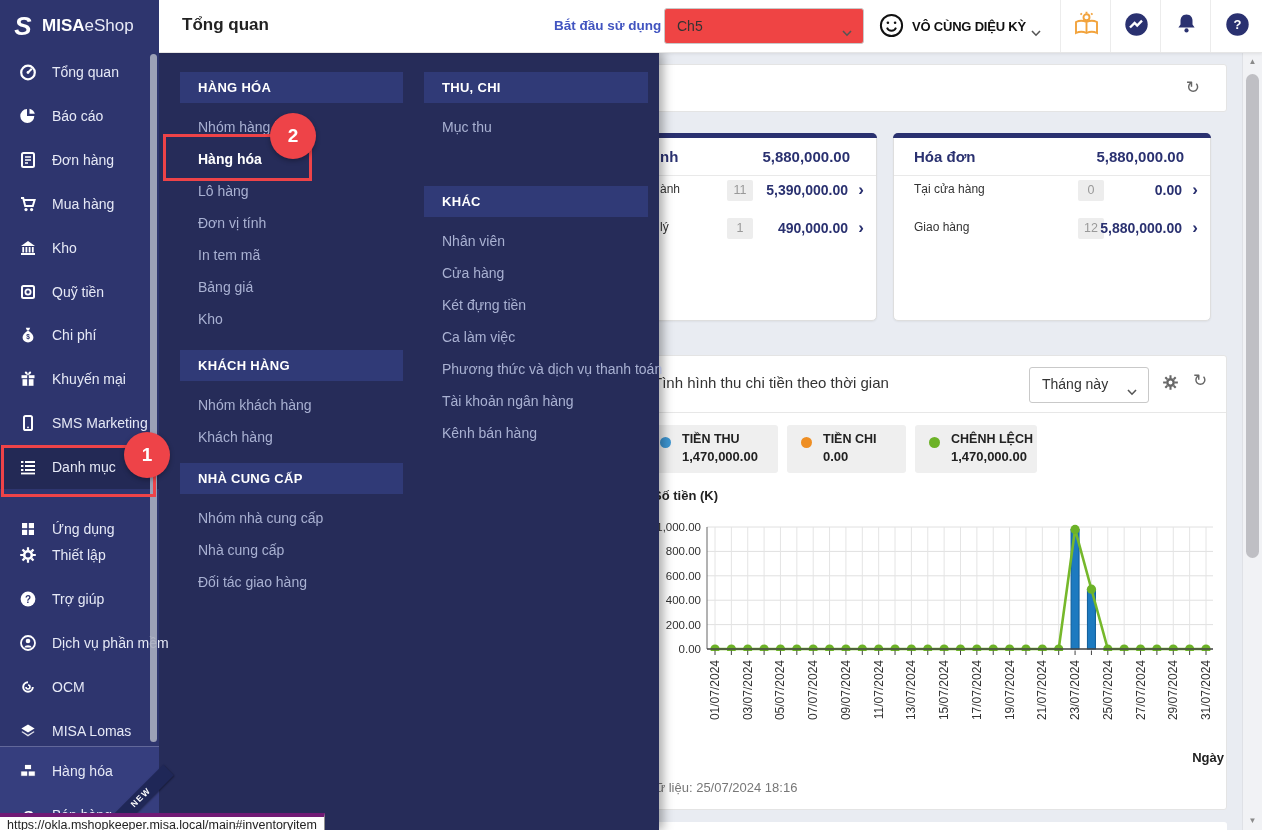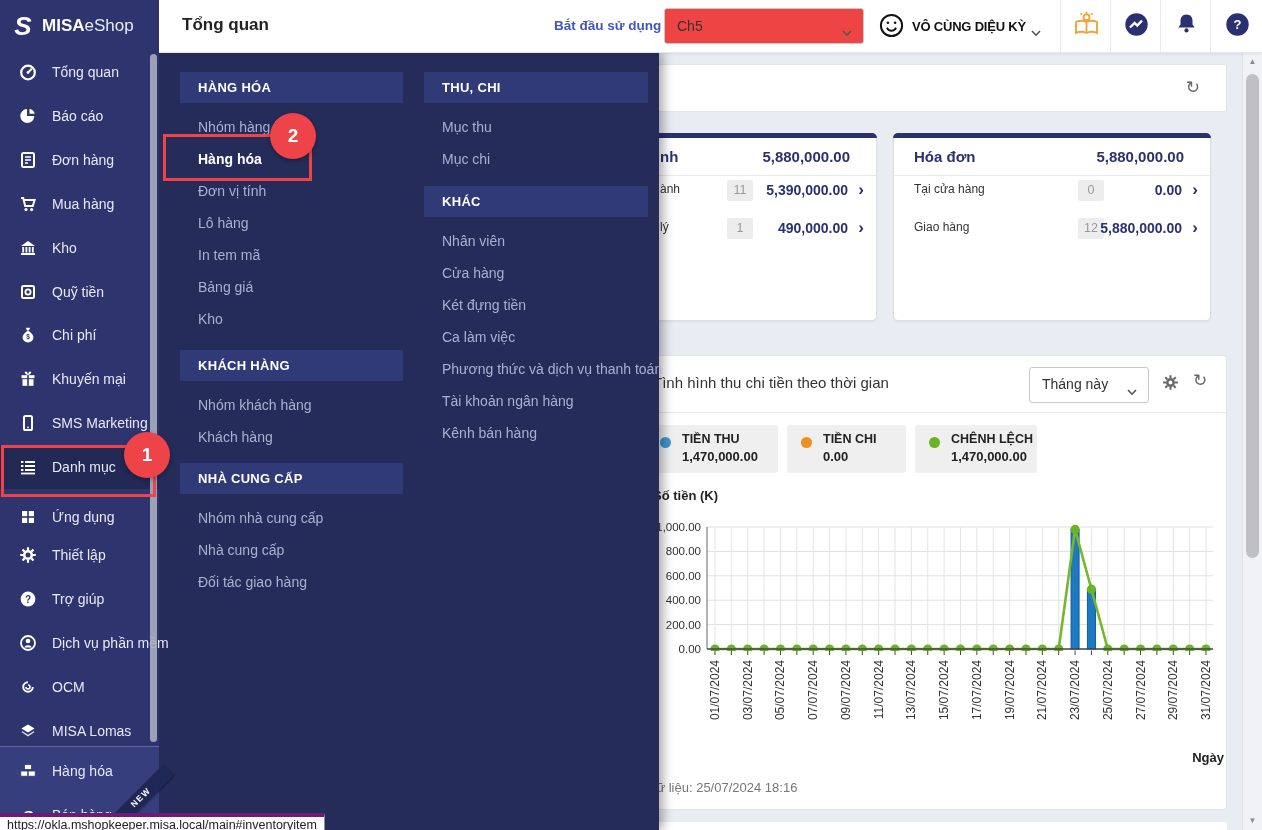--- a/index.html
+++ b/index.html
@@ -412,21 +412,21 @@
               </g>
               <g fill="currentColor">
                 <rect x="2" y="3" width="2.4" height="2"></rect>
                 <rect x="2" y="7" width="2.4" height="2"></rect>
                 <rect x="2" y="11" width="2.4" height="2"></rect>
                 <rect x="2" y="14.6" width="14" height="1.8"></rect>
               </g>
             </svg></span>
           <span class="slabel">Danh mục</span>
         </div>
-        <div class="side-item" style="top: 495px; padding-left: 32px;">
+        <div class="side-item" style="top: 507px; padding-left: 32px;">
           <span class="sicon"><svg viewBox="0 0 18 18" width="18" height="18">
               <g fill="currentColor">
                 <rect x="3" y="3" width="5.2" height="5.2"></rect>
                 <rect x="9.8" y="3" width="5.2" height="5.2"></rect>
                 <rect x="3" y="9.8" width="5.2" height="5.2"></rect>
                 <rect x="9.8" y="9.8" width="5.2" height="5.2"></rect>
               </g>
             </svg></span>
           <span class="slabel">Ứng dụng</span>
         </div>
@@ -539,22 +539,22 @@
           </svg></span>
     </div>
   </div>
 
   <div id="megamenu">
       <div class="mm-section" style="left: 21px; top: 20px; width: 223px;">
         <div class="mm-header">HÀNG HÓA</div>
         <div style="padding-top: 8px;">
           <div class="mm-item">Nhóm hàng hóa</div>
           <div class="mm-item active">Hàng hóa</div>
+          <div class="mm-item">Lô hàng</div>
           <div class="mm-item">Đơn vị tính</div>
-          <div class="mm-item">Lô hàng</div>
           <div class="mm-item">In tem mã</div>
           <div class="mm-item">Bảng giá</div>
           <div class="mm-item">Kho</div>
         </div>
       </div>
       <div class="mm-section" style="left: 21px; top: 298px; width: 223px;">
         <div class="mm-header">KHÁCH HÀNG</div>
         <div style="padding-top: 8px;">
           <div class="mm-item">Nhóm khách hàng</div>
           <div class="mm-item">Khách hàng</div>
@@ -565,21 +565,20 @@
         <div style="padding-top: 8px;">
           <div class="mm-item">Nhóm nhà cung cấp</div>
           <div class="mm-item">Nhà cung cấp</div>
           <div class="mm-item">Đối tác giao hàng</div>
         </div>
       </div>
       <div class="mm-section" style="left: 265px; top: 20px; width: 224px;">
         <div class="mm-header">THU, CHI</div>
         <div style="padding-top: 8px;">
           <div class="mm-item">Mục thu</div>
-          <div class="mm-item">Mục chi</div>
         </div>
       </div>
       <div class="mm-section" style="left: 265px; top: 134px; width: 224px;">
         <div class="mm-header">KHÁC</div>
         <div style="padding-top: 8px;">
           <div class="mm-item">Nhân viên</div>
           <div class="mm-item">Cửa hàng</div>
           <div class="mm-item">Két đựng tiền</div>
           <div class="mm-item">Ca làm việc</div>
           <div class="mm-item">Phương thức và dịch vụ thanh toán</div>

